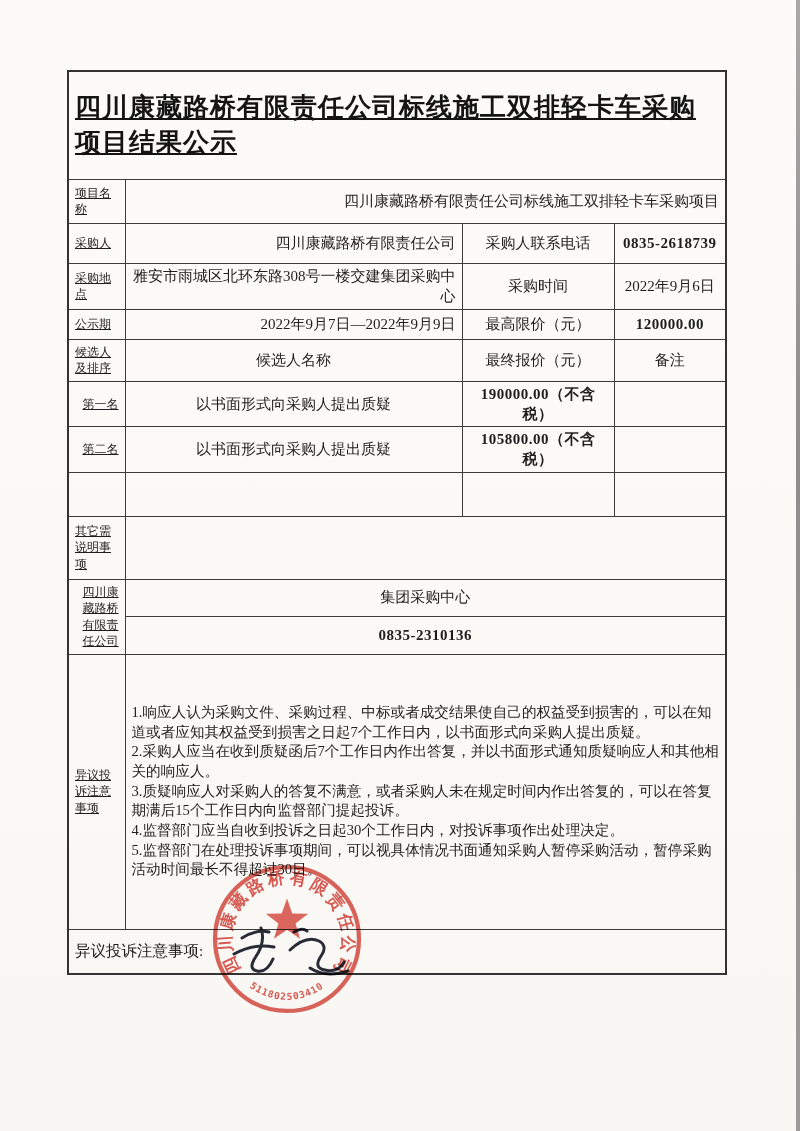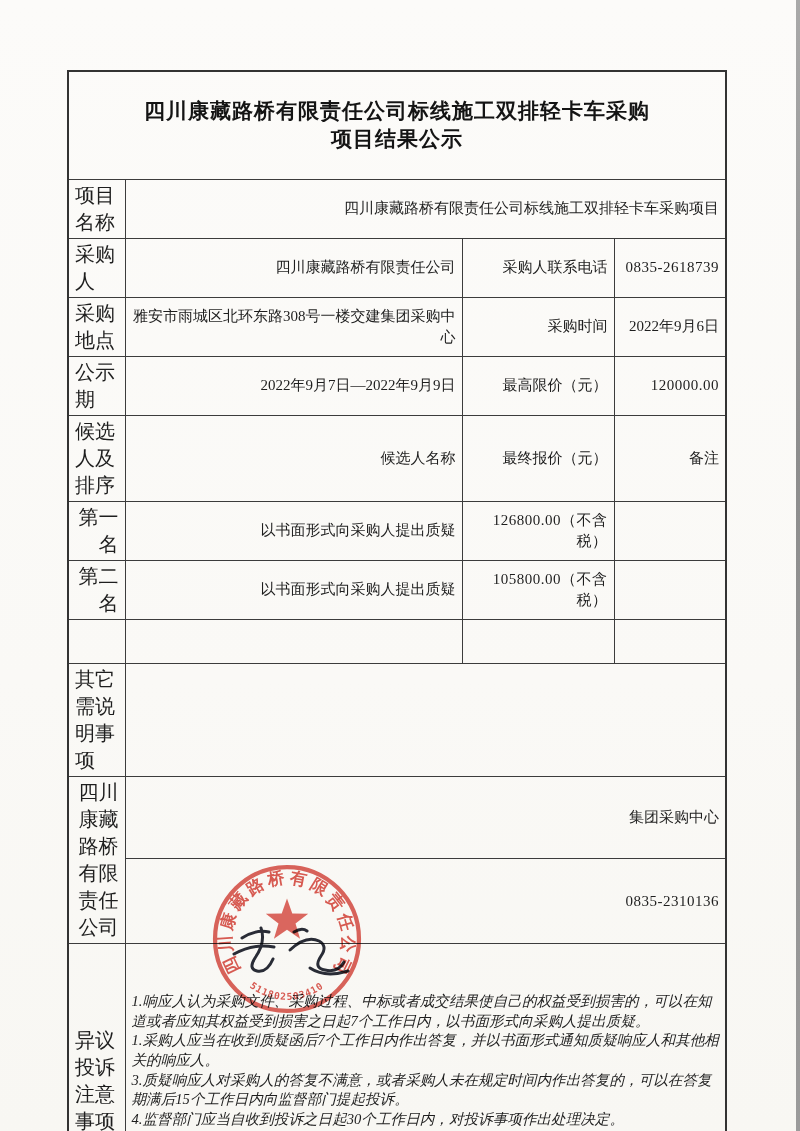--- a/index.html
+++ b/index.html
@@ -6,29 +6,29 @@
   body{background:#e8e6e2;font-family:"Liberation Serif","DejaVu Serif",serif;}
   .page{position:relative;width:800px;height:1131px;background:#fbfaf7;overflow:hidden;margin:0 auto;
         background-image:linear-gradient(180deg,#fcfbf9 0%,#faf9f6 60%,#f8f7f3 100%);}
   .scan-edge{position:absolute;right:0;top:0;width:4px;height:100%;
              background:linear-gradient(180deg,#a9a9a9,#8d8d8d 40%,#9b9b9b);}
   table.doc{position:absolute;left:67px;top:70px;width:658px;border-collapse:collapse;table-layout:fixed;
             font-size:15px;color:#1e1e1e;}
   table.doc td{border:1.6px solid #3c3c3c;vertical-align:middle;padding:2px 6px;overflow:hidden;
                line-height:1.35;}
   table.doc{border:2.4px solid #333;}
-  .title-cell{text-align:center;font-family:"Liberation Sans","DejaVu Sans",sans-serif;
-              font-weight:700;font-size:21px;line-height:37px;color:#141414;letter-spacing:1px;}
-  .label{padding:2px 2px 2px 5px;font-size:20px;}
+  .title-cell{font-family:"Liberation Sans","DejaVu Sans",sans-serif;
+              font-weight:700;font-size:26px;line-height:37px;color:#141414;letter-spacing:1px;text-decoration:underline;}
+  .label{padding:2px 2px 2px 5px;font-size:12px;text-decoration:underline;}
   .label-center{text-align:right;padding:2px 2px;}
   .content-left{text-align:right;padding-left:9px;}
-  .content-center{text-align:right;}
-  .num{letter-spacing:.5px;}
+  .content-center{text-align:center;}
+  .num{letter-spacing:.5px;font-weight:bold;}
   .objection-cell{vertical-align:top;padding:58px 6px 6px 6px;font-size:14.6px;line-height:23px;
-                  text-align:left;font-style:italic;}
+                  text-align:left;}
   .sig-cell{padding-left:6px;font-size:15.5px;}
   .stamp{position:absolute;left:212px;top:864px;width:150px;height:150px;mix-blend-mode:multiply;
          opacity:.88;}
   .signature{position:absolute;left:228px;top:916px;width:140px;height:66px;mix-blend-mode:multiply;}
 </style>
 </head>
 <body>
 
 <div class="page">
   <div class="scan-edge"></div>
@@ -78,21 +78,21 @@
     <tr style="height:42px">
       <td class="label">候选人及排序</td>
       <td class="content-center">候选人名称</td>
       <td class="content-center">最终报价（元）</td>
       <td class="content-center">备注</td>
     </tr>
 
     <tr style="height:45px">
       <td class="label label-center">第一名</td>
       <td class="content-center">以书面形式向采购人提出质疑</td>
-      <td class="content-center num">126800.00（不含税）</td>
+      <td class="content-center num">190000.00（不含税）</td>
       <td class="content-center"></td>
     </tr>
 
     <tr style="height:43px">
       <td class="label label-center">第二名</td>
       <td class="content-center">以书面形式向采购人提出质疑</td>
       <td class="content-center num">105800.00（不含税）</td>
       <td class="content-center"></td>
     </tr>
 
@@ -113,21 +113,21 @@
       <td colspan="3" class="content-center">集团采购中心</td>
     </tr>
     <tr style="height:38px">
       <td colspan="3" class="content-center num">0835-2310136</td>
     </tr>
 
     <tr style="height:275px">
       <td class="label">异议投诉注意事项</td>
       <td colspan="3" class="objection-cell">
         <div>1.响应人认为采购文件、采购过程、中标或者成交结果使自己的权益受到损害的，可以在知道或者应知其权益受到损害之日起7个工作日内，以书面形式向采购人提出质疑。</div>
-        <div>1.采购人应当在收到质疑函后7个工作日内作出答复，并以书面形式通知质疑响应人和其他相关的响应人。</div>
+        <div>2.采购人应当在收到质疑函后7个工作日内作出答复，并以书面形式通知质疑响应人和其他相关的响应人。</div>
         <div>3.质疑响应人对采购人的答复不满意，或者采购人未在规定时间内作出答复的，可以在答复期满后15个工作日内向监督部门提起投诉。</div>
         <div>4.监督部门应当自收到投诉之日起30个工作日内，对投诉事项作出处理决定。</div>
         <div>5.监督部门在处理投诉事项期间，可以视具体情况书面通知采购人暂停采购活动，暂停采购活动时间最长不得超过30日。</div>
       </td>
     </tr>
 
     <tr style="height:45px">
       <td colspan="4" class="sig-cell">异议投诉注意事项:</td>
     </tr>
   </tbody>

